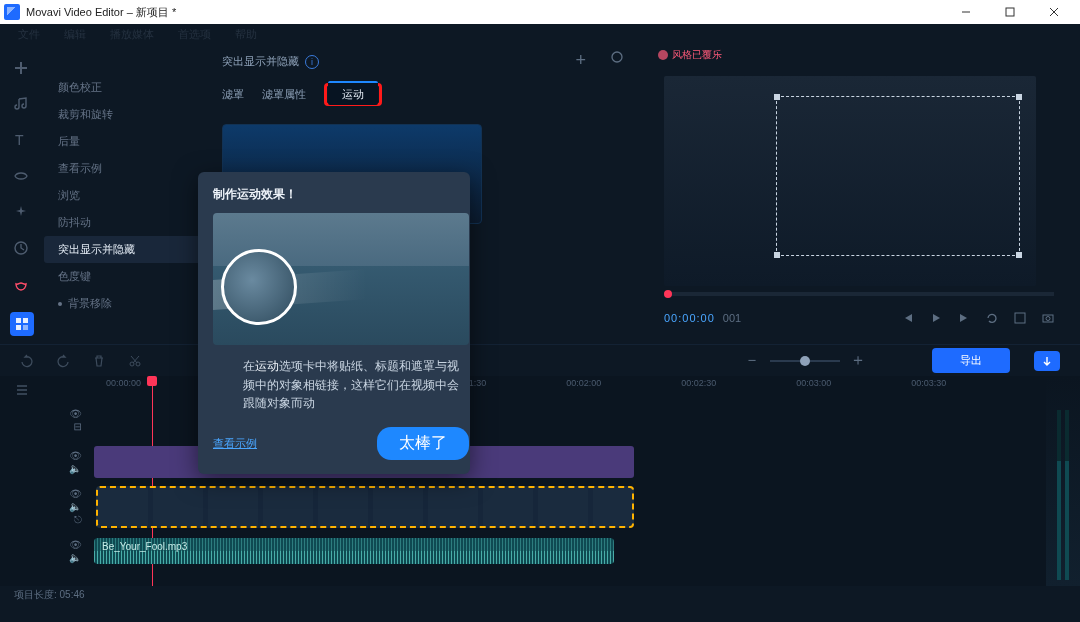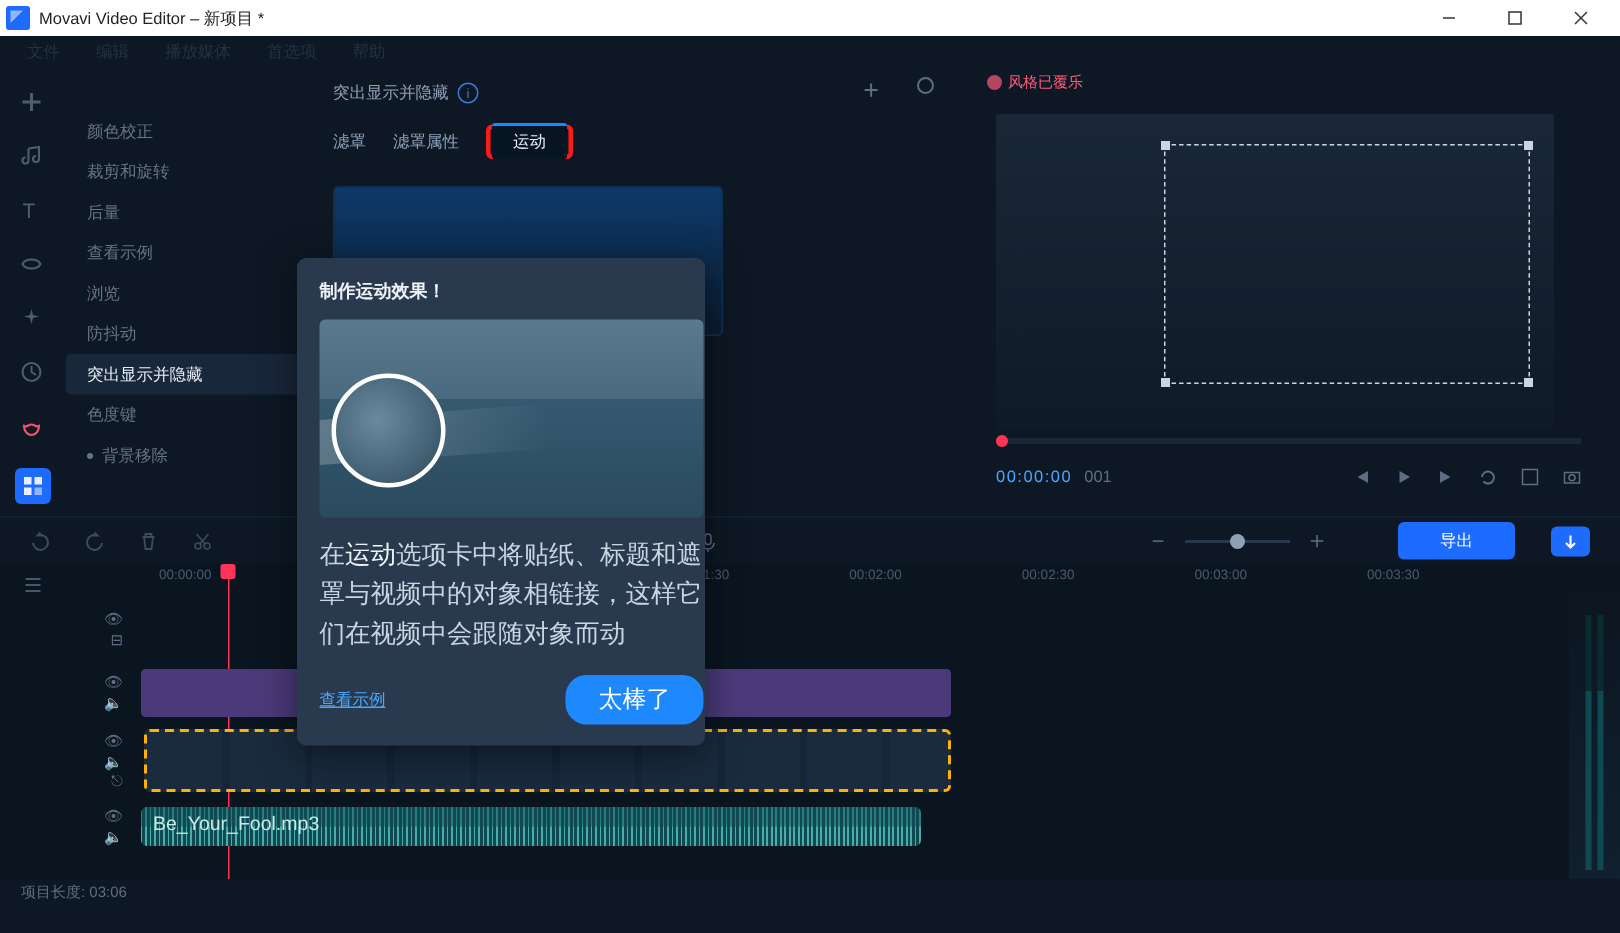--- a/index.html
+++ b/index.html
@@ -47,21 +47,21 @@
   .time-total { color:#5d6e82; }
   .pb-spacer{flex:1;}
   .pb-icons { display:flex; gap:16px; color:#5d6e82;}
   
   .toolrow { height:32px; display:flex; align-items:center; padding:0 20px; gap:20px; border-top:1px solid #132234;}
   .toolrow .left-icons { display:flex; gap:22px; color:#5d6e82; opacity:.6;}
   .toolrow .center { margin-left:auto; display:flex; gap:24px; color:#5d6e82;}
   .toolrow .zoom { display:flex; align-items:center; gap:10px; color:#5d6e82; margin-left:auto;}
   .toolrow .zoom .track{ width:70px; height:2px; background:#2a3a4e; position:relative;}
   .toolrow .zoom .track .knob{position:absolute;left:30px;top:-4px;width:10px;height:10px;border-radius:50%;background:#8ea1b8;}
-  .toolrow .export-btn { margin-left:26px; background:#1e6bff; color:#fff; font-size:11px; padding:5px 28px; border-radius:4px; display:flex;align-items:center;}
+  .toolrow .export-btn { margin-left:46px; background:#1e6bff; color:#fff; font-size:11px; padding:5px 28px; border-radius:4px; display:flex;align-items:center;}
   .toolrow .export-extra { background:#1e6bff; color:#fff; padding:5px 8px; border-radius:4px; margin-left:4px;}
   
   .timeline { height:210px; background:#0b1520; display:flex; }
   .tl-left { width:44px; display:flex; flex-direction:column; align-items:center; padding-top:6px; gap:20px; color:#5d6e82;}
   .tl-body { flex:1; position:relative; padding-top:2px;}
   .ruler { height:18px; font-size:9px; color:#4a5a6e; display:flex; gap:80px; padding-left:62px;}
   .playhead-line { position:absolute; left:108px; top:0; bottom:0; width:1px; background:#ff3558;}
   .playhead-head { position:absolute; left:103px; top:0; width:10px; height:10px; background:#ff3558; border-radius:2px;}
   .track { display:flex; align-items:center; height:36px; margin:6px 0;}
   .track .t-ctrl { width:44px; display:flex; flex-direction:column; gap:2px; color:#5d6e82; font-size:10px; align-items:flex-end; padding-right:6px;}
@@ -71,33 +71,33 @@
      repeating-linear-gradient(90deg,#1a2b3e 0 50px,#16263a 50px 55px);
   }
   .clip-audio { position:absolute; left:6px; right:390px; top:4px; bottom:4px; background:#0f4a52; border-radius:4px; overflow:hidden;}
   .clip-audio .wave { position:absolute; inset:0; background:
      repeating-linear-gradient(90deg, rgba(100,220,210,.5) 0 1px, transparent 1px 3px);
      clip-path: polygon(0 50%, 100% 50%, 100% 100%, 0 100%);
   }
   .clip-audio .wave2{ position:absolute; inset:0; background:
      repeating-linear-gradient(90deg, rgba(100,220,210,.35) 0 1px, transparent 1px 3px);
   }
-  .clip-audio .label{ position:absolute; left:8px; top:3px; font-size:13px; color:#c6ece7;}
+  .clip-audio .label{ position:absolute; left:8px; top:3px; font-size:10px; color:#c6ece7;}
   .tl-right-meters { width:34px; background:linear-gradient(180deg,transparent,#11202e); display:flex; gap:4px; align-items:flex-end; justify-content:center; padding-bottom:6px;}
   .meter { width:4px; height:170px; background:linear-gradient(180deg,#0a2b30 0%, #0a2b30 30%, #0f4a52 30%, #0f4a52 100%);}
   
   .footer { height:20px; font-size:10px; color:#5d6e82; padding:2px 14px;}
   
   .modal { position:absolute; left:198px; top:172px; width:272px; background:#2a3a4e; border-radius:6px; padding:14px 1px 14px 15px; box-shadow:0 6px 24px rgba(0,0,0,.5);}
   .modal::before { content:""; position:absolute; top:-8px; left:132px; border:8px solid transparent; border-bottom-color:#2a3a4e;}
   .modal .m-title { font-size:12px; color:#eef3f9; font-weight:600; margin-bottom:10px;}
   .modal .m-img { width:100%; height:132px; border-radius:4px; background:linear-gradient(180deg,#5c7a8e 0%, #4a6a80 40%, #355a70 40%, #2a4a5e 100%); position:relative; overflow:hidden;}
   .modal .m-img .circ { position:absolute; left:8px; top:36px; width:76px; height:76px; border-radius:50%; border:3px solid #fff; background:radial-gradient(circle at 40% 40%, #6a8aa0, #2e4a5c);}
   .modal .m-img .wavecrest{position:absolute; left:0; right:0; top:58px; height:30px; background:linear-gradient(90deg, rgba(255,255,255,.22),transparent 60%); transform:skewY(-4deg);}
-  .modal .m-text { font-size:17px; color:#c9d5e2; margin-top:12px; line-height:1.55;}
+  .modal .m-text { font-size:12px; color:#c9d5e2; margin-top:12px; line-height:1.55;margin-left:30px;}
   .modal .m-text .kw { color:#eef3f9;}
   .modal .m-actions { display:flex; justify-content:space-between; align-items:center; margin-top:14px;}
   .modal .m-link { color:#4aa6ff; font-size:11px; text-decoration:underline;}
   .modal .m-btn { background:#1e88ff; color:#fff; font-size:16px; border:none; padding:6px 22px; border-radius:14px; }
   svg{display:block;}
 </style>
 </head>
 <body>
 
 <div class="titlebar">
@@ -409,21 +409,21 @@
       </div>
     </div>
   </div>
   <div class="tl-right-meters">
     <div class="meter"></div>
     <div class="meter"></div>
   </div>
 </div>
 
 <div class="footer">
-  <span>项目长度: 03:06</span>
+  <span>项目长度: 05:46</span>
 </div>
 
 <div class="modal">
   <div class="m-title">制作运动效果！</div>
   <div class="m-img">
     <div class="wavecrest"></div>
     <div class="circ"></div>
   </div>
   <div class="m-text">
     <span>在</span><span class="kw">运动</span><span>选项卡中将贴纸、标题和遮罩与视频中的对象相链接，这样它们在视频中会跟随对象而动</span>

